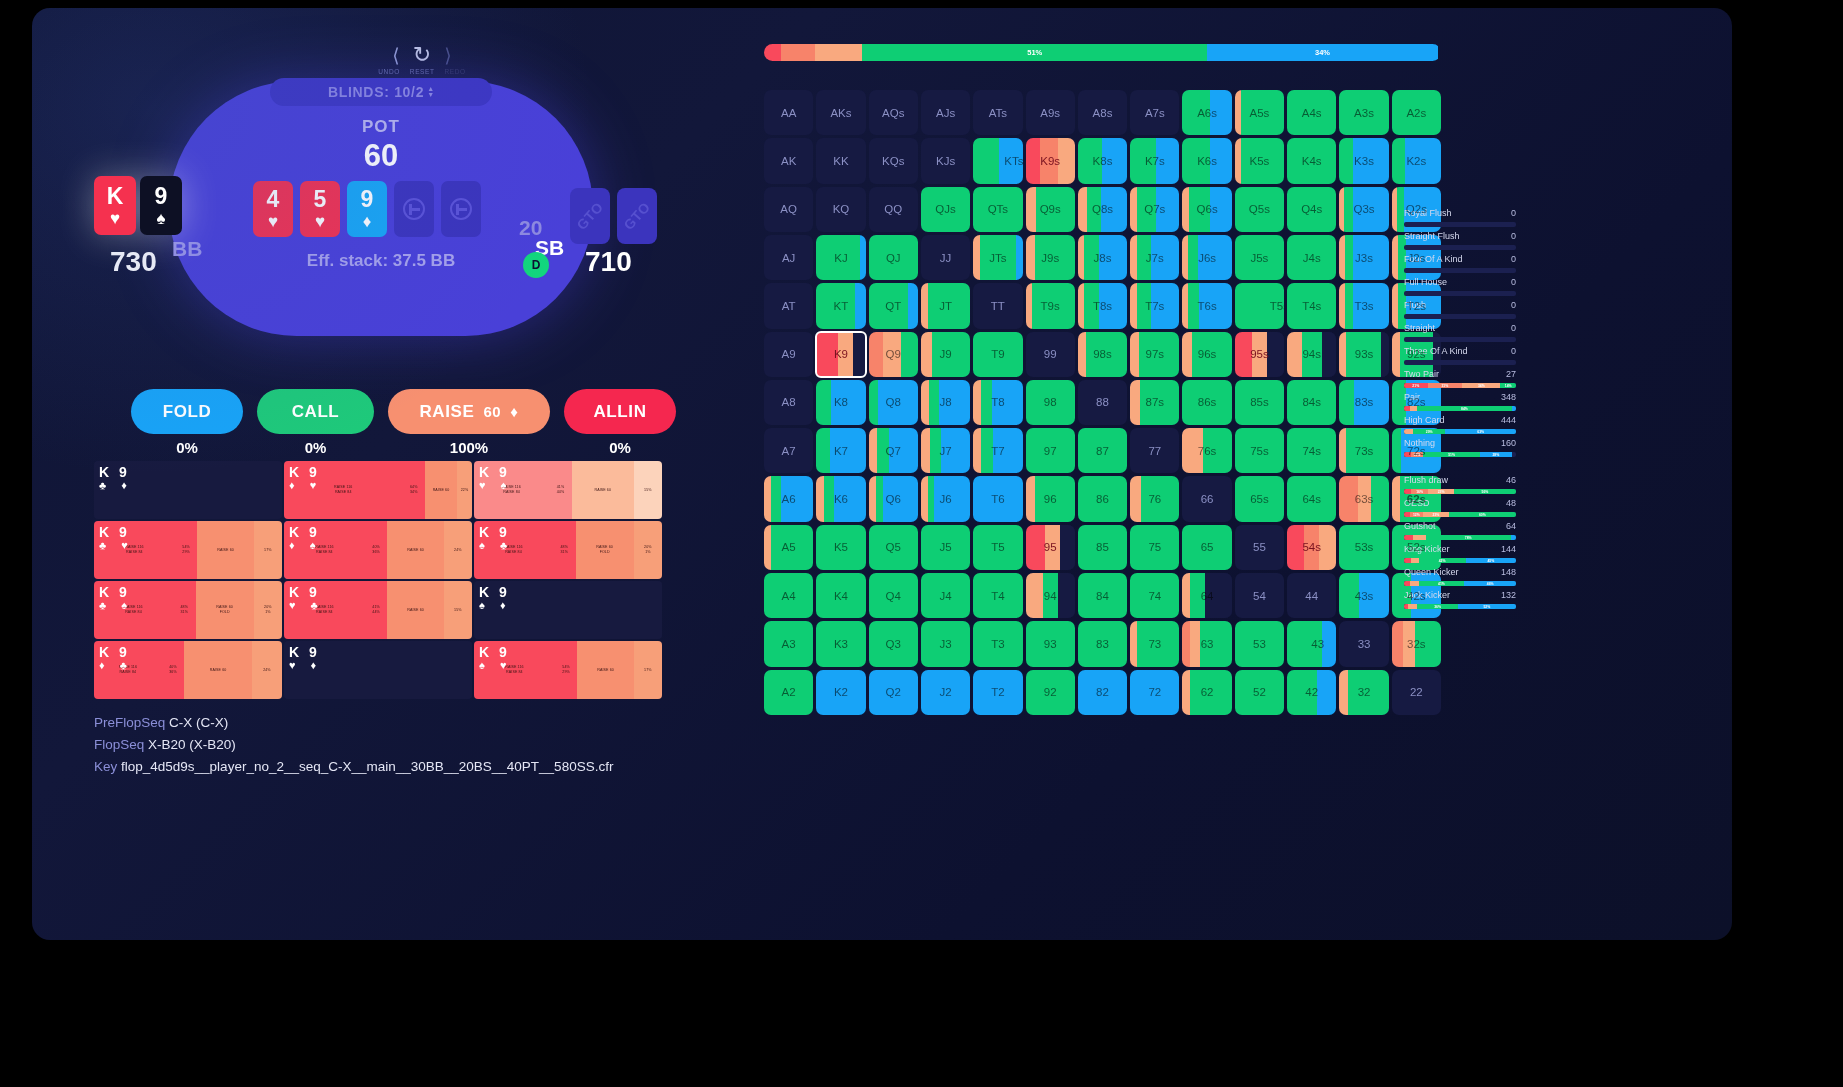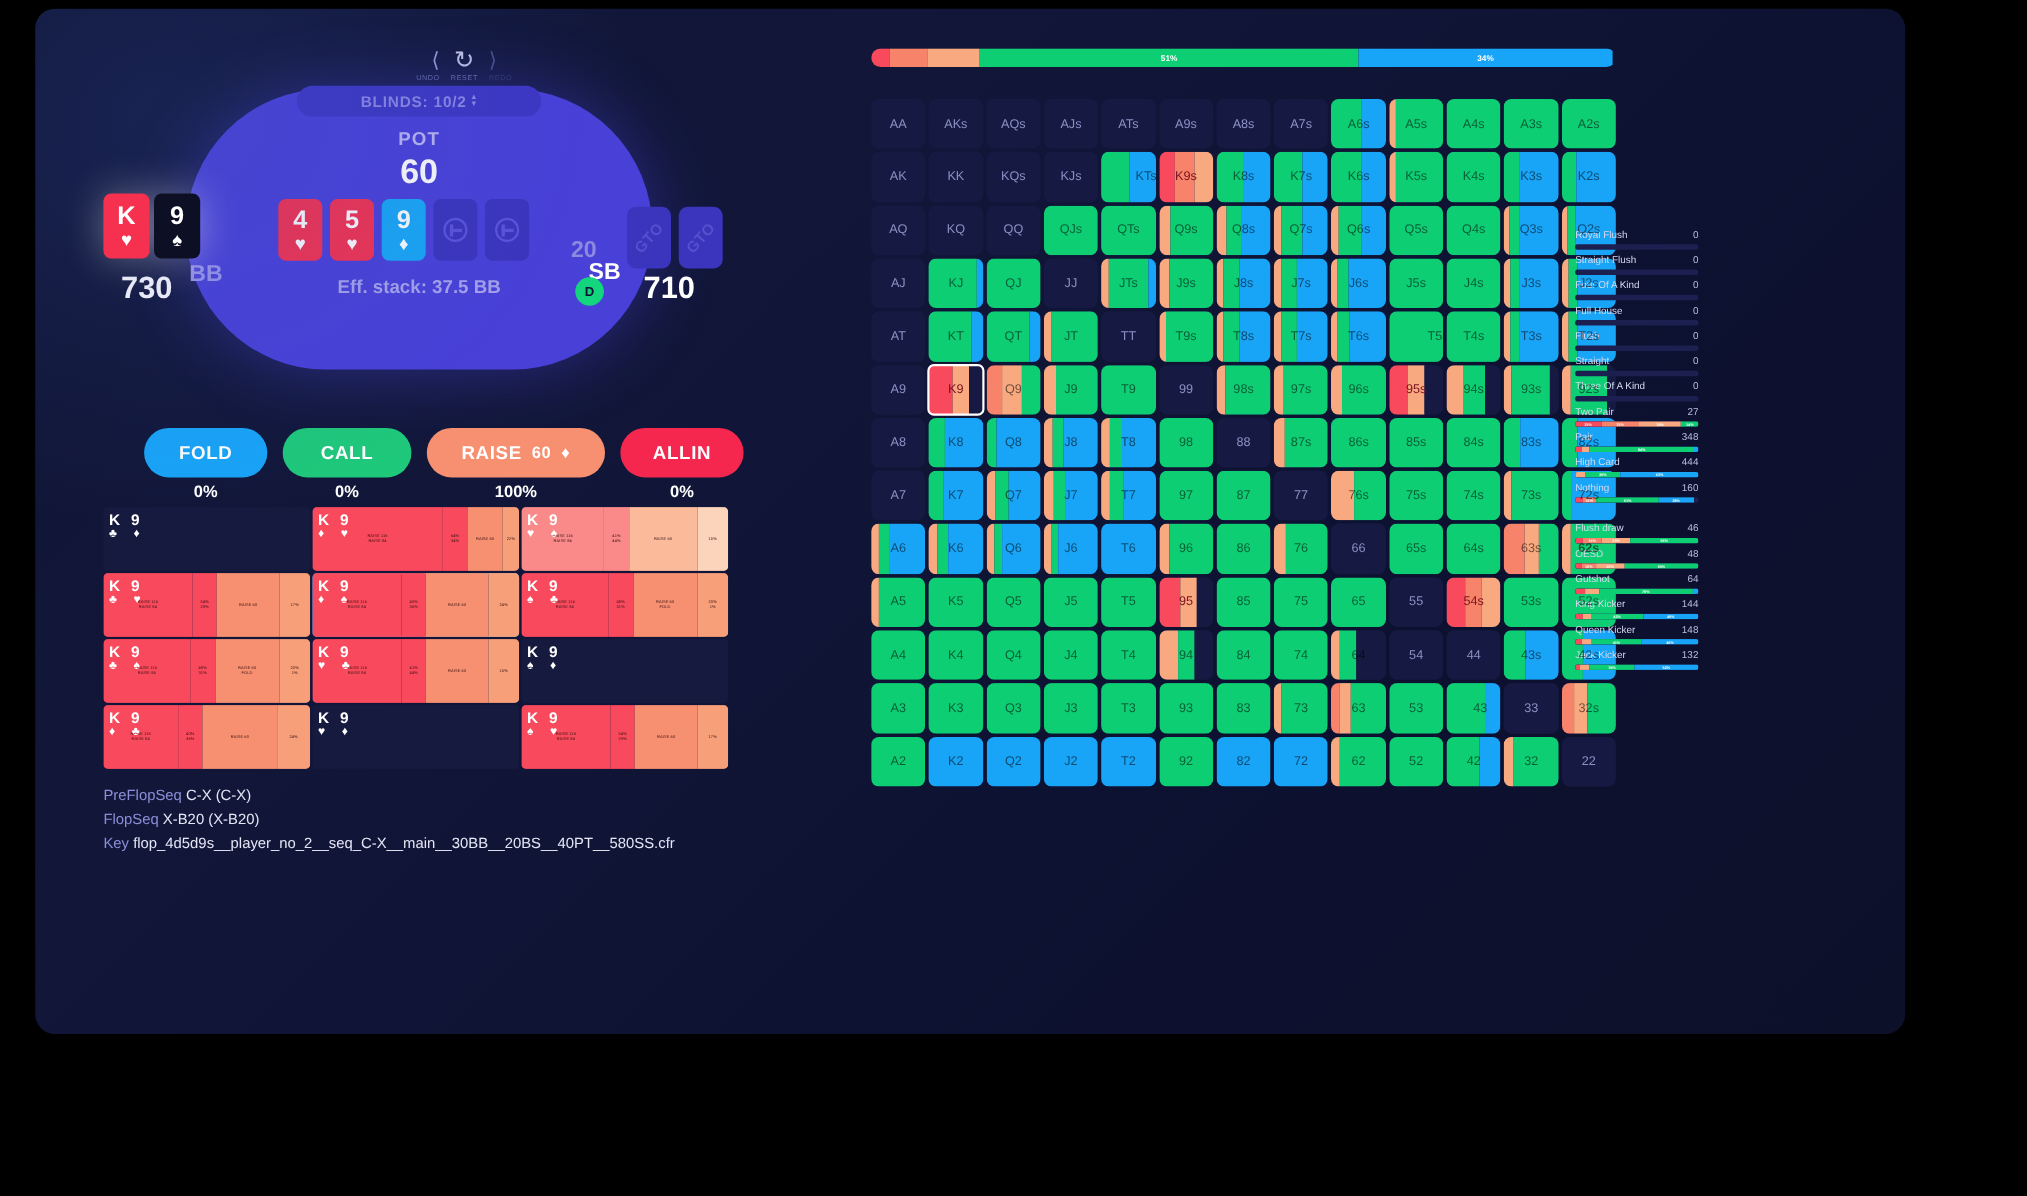--- a/index.html
+++ b/index.html
@@ -120,21 +120,21 @@
   .combo .hd .ss { font-size:11px; letter-spacing:6px; margin-top:1px; }
   .combo .lbl { font-size:3.6px; color:#3b1414; line-height:1.35; text-align:center;
      white-space:pre-line; letter-spacing:.1px; }
   .combo.sel { outline:1.5px solid #18a4f7; outline-offset:-1.5px; }
 
   
   .info { position:absolute; left:62px; top:704px; font-size:13.5px; line-height:22px; color:#e4e6f5; }
   .info .k { color:#8b8fd8; }
 
   
-  .right { position:absolute; left:760px; top:0; width:940px; height:812px; }
+  .right { position:absolute; left:732px; top:0; width:940px; height:812px; }
 
   .topbar { position:absolute; left:0px; top:36px; width:677px; height:17px;
      border-radius:9px; overflow:hidden; display:flex; }
   .topbar .s { height:100%; display:flex; align-items:center; justify-content:center;
      font-size:7.5px; font-weight:bold; color:#ffffff; }
 
   .matrix { position:absolute; left:0px; top:82px; width:677px; height:625px;
      display:grid; grid-template-columns:repeat(13,1fr); grid-template-rows:repeat(13,1fr); gap:3px; }
   .cell { position:relative; border-radius:7px; overflow:hidden; background:#161a42; display:flex; }
   .cell .g { height:100%; }

